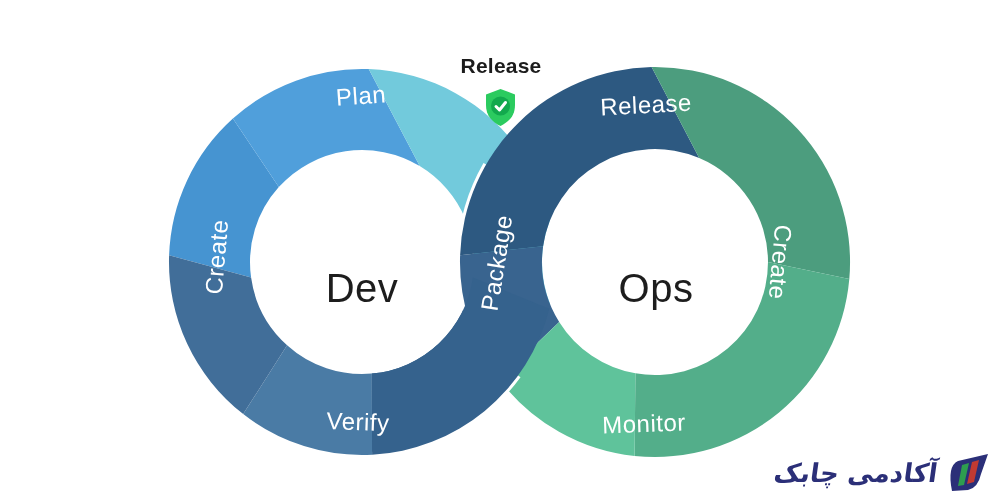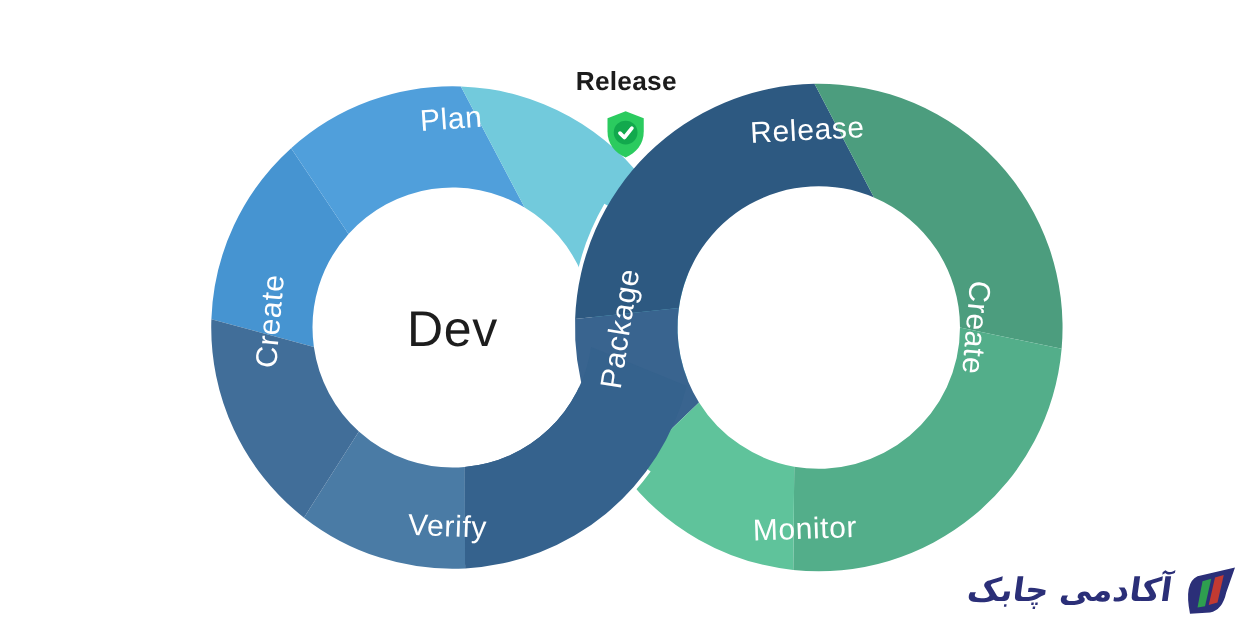--- a/index.html
+++ b/index.html
@@ -7,21 +7,21 @@
     position:relative;width:1000px;height:500px;background:#ffffff;
     overflow:hidden;font-family:"Liberation Sans",sans-serif;
   }
   .stage svg.rings{position:absolute;left:0;top:0;}
   .lbl{
     position:absolute;color:#ffffff;font-size:24px;font-weight:500;
     letter-spacing:0.5px;white-space:nowrap;
     transform:translate(-50%,-50%) rotate(var(--r,0deg));
     font-family:"Liberation Sans",sans-serif;
   }
-  .lbl.center{color:#1d1d1d;font-size:40px;font-weight:500;letter-spacing:0.5px;}
+  .lbl.center{color:#1d1d1d;font-size:40px;font-weight:500;letter-spacing:0.5px;margin-top:24px;}
   .lbl-plan{left:361px;top:96px;--r:-4deg;}
   .lbl-create-dev{left:217px;top:257px;--r:-85deg;}
   .lbl-verify{left:358px;top:422px;--r:2deg;}
   .lbl-package{left:497px;top:263px;--r:-81deg;}
   .lbl-dev{left:362px;top:264px;}
   .lbl-release{left:646px;top:105px;--r:-3deg;}
   .lbl-create-ops{left:780px;top:262px;--r:95deg;}
   .lbl-monitor{left:644px;top:424px;--r:-2deg;}
   .lbl-ops{left:656px;top:264px;}
   .secure-text{
@@ -60,20 +60,21 @@
     </svg>
 
   <div class="lbl lbl-plan">Plan</div>
   <div class="lbl lbl-create-dev">Create</div>
   <div class="lbl lbl-verify">Verify</div>
   <div class="lbl lbl-package">Package</div>
   <div class="lbl center lbl-dev">Dev</div>
   <div class="lbl lbl-release">Release</div>
   <div class="lbl lbl-create-ops">Create</div>
   <div class="lbl lbl-monitor">Monitor</div>
+  <div class="lbl center lbl-ops">Ops</div>
 
   <div class="secure-text">Release</div>
   <svg class="shield" width="33" height="39" viewBox="0 0 33 39">
     <path d="M16.5 1 L31 6.5 V17 C31 27.5 25 34 16.5 38 C8 34 2 27.5 2 17 V6.5 Z" fill="#2BCB5F"></path>
     <circle cx="16.5" cy="18" r="9.5" fill="#12A94D"></circle>
     <path d="M12 18.5 L15.5 22 L21.5 14.5" fill="none" stroke-width="3" stroke-linecap="round" stroke-linejoin="round" stroke="#FFFFFF"></path>
   </svg>
 
   <div class="brand">
     <span class="brand-text" dir="rtl">آکادمی چابک</span>

